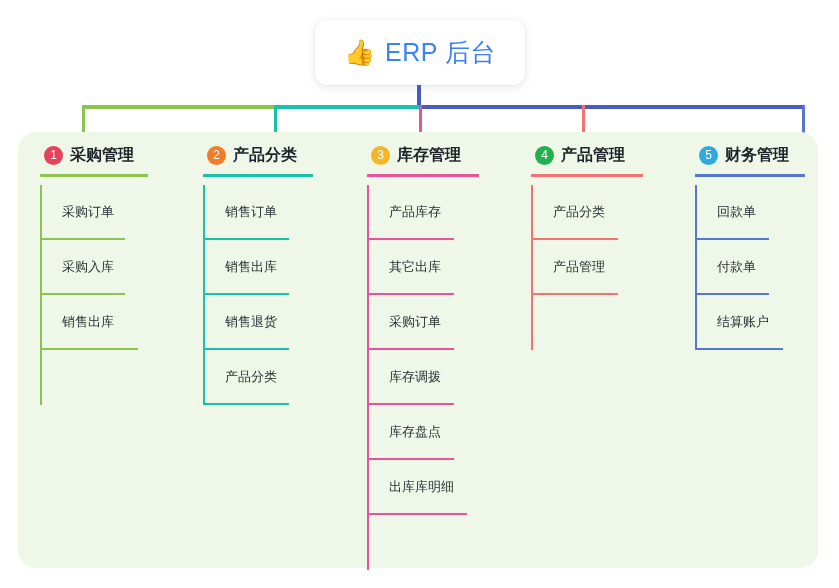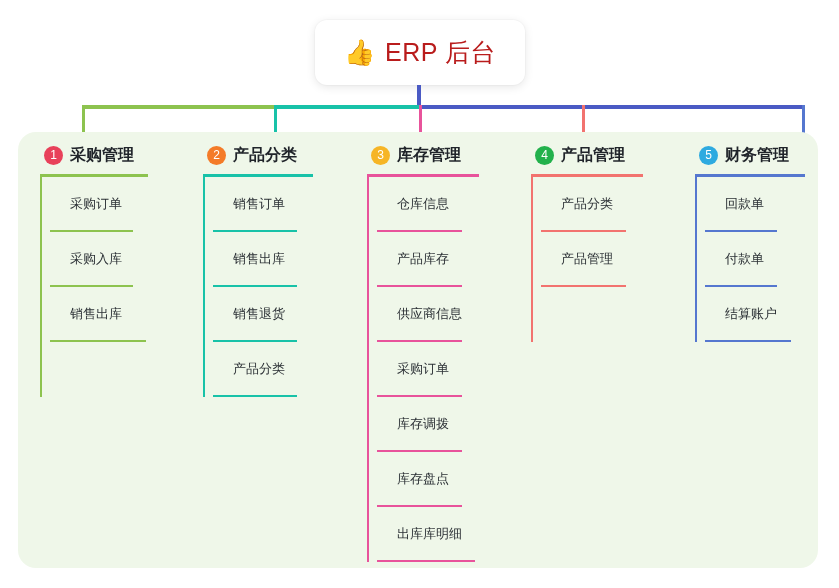--- a/index.html
+++ b/index.html
@@ -32,21 +32,21 @@
     gap: 10px;
     box-sizing: border-box;
   }
   #root-node .thumb {
     font-size: 25px;
     line-height: 1;
     display: inline-block;
   }
   #root-node .root-title {
     font-size: 25px;
-    color: #b91c1c;
+    color: #3b82f6;
     letter-spacing: 0.5px;
     white-space: nowrap;
   }
 
   
   .stem {
     position: absolute;
     left: 417px;
     top: 85px;
     width: 4px;
@@ -104,21 +104,22 @@
     color: #20242a;
     white-space: nowrap;
     font-weight: bold;
   }
   .header-rule {
     height: 3px;
     margin-top: 6px;
   }
   .items {
     position: relative;
-    padding-left: 8px;
+    padding-left: 0;
+    margin-top: 8px;
   }
   .spine {
     position: absolute;
     left: 0;
     top: 0;
     width: 2px;
   }
   .item {
     position: relative;
     height: 55px;
@@ -213,29 +214,25 @@
     </div>
     <div class="column" style="left: 367px;">
       <div class="col-header">
         <span class="badge" style="background: rgb(246, 181, 38);">3</span>
         <span class="col-title">库存管理</span>
       </div>
       <div class="header-rule" style="width: 112px; background: rgb(232, 83, 155);"></div>
       <div class="items">
         <div class="spine" style="background: rgb(232, 83, 155); height: 385px;"></div>
         <div class="item">
-          <span class="item-label">仓库信息</span>
-          <div class="item-rule" style="width: 85px; background: rgb(232, 83, 155);"></div>
-        </div>
-        <div class="item">
           <span class="item-label">产品库存</span>
           <div class="item-rule" style="width: 85px; background: rgb(232, 83, 155);"></div>
         </div>
         <div class="item">
-          <span class="item-label">供应商信息</span>
+          <span class="item-label">其它出库</span>
           <div class="item-rule" style="width: 85px; background: rgb(232, 83, 155);"></div>
         </div>
         <div class="item">
           <span class="item-label">采购订单</span>
           <div class="item-rule" style="width: 85px; background: rgb(232, 83, 155);"></div>
         </div>
         <div class="item">
           <span class="item-label">库存调拨</span>
           <div class="item-rule" style="width: 85px; background: rgb(232, 83, 155);"></div>
         </div>

